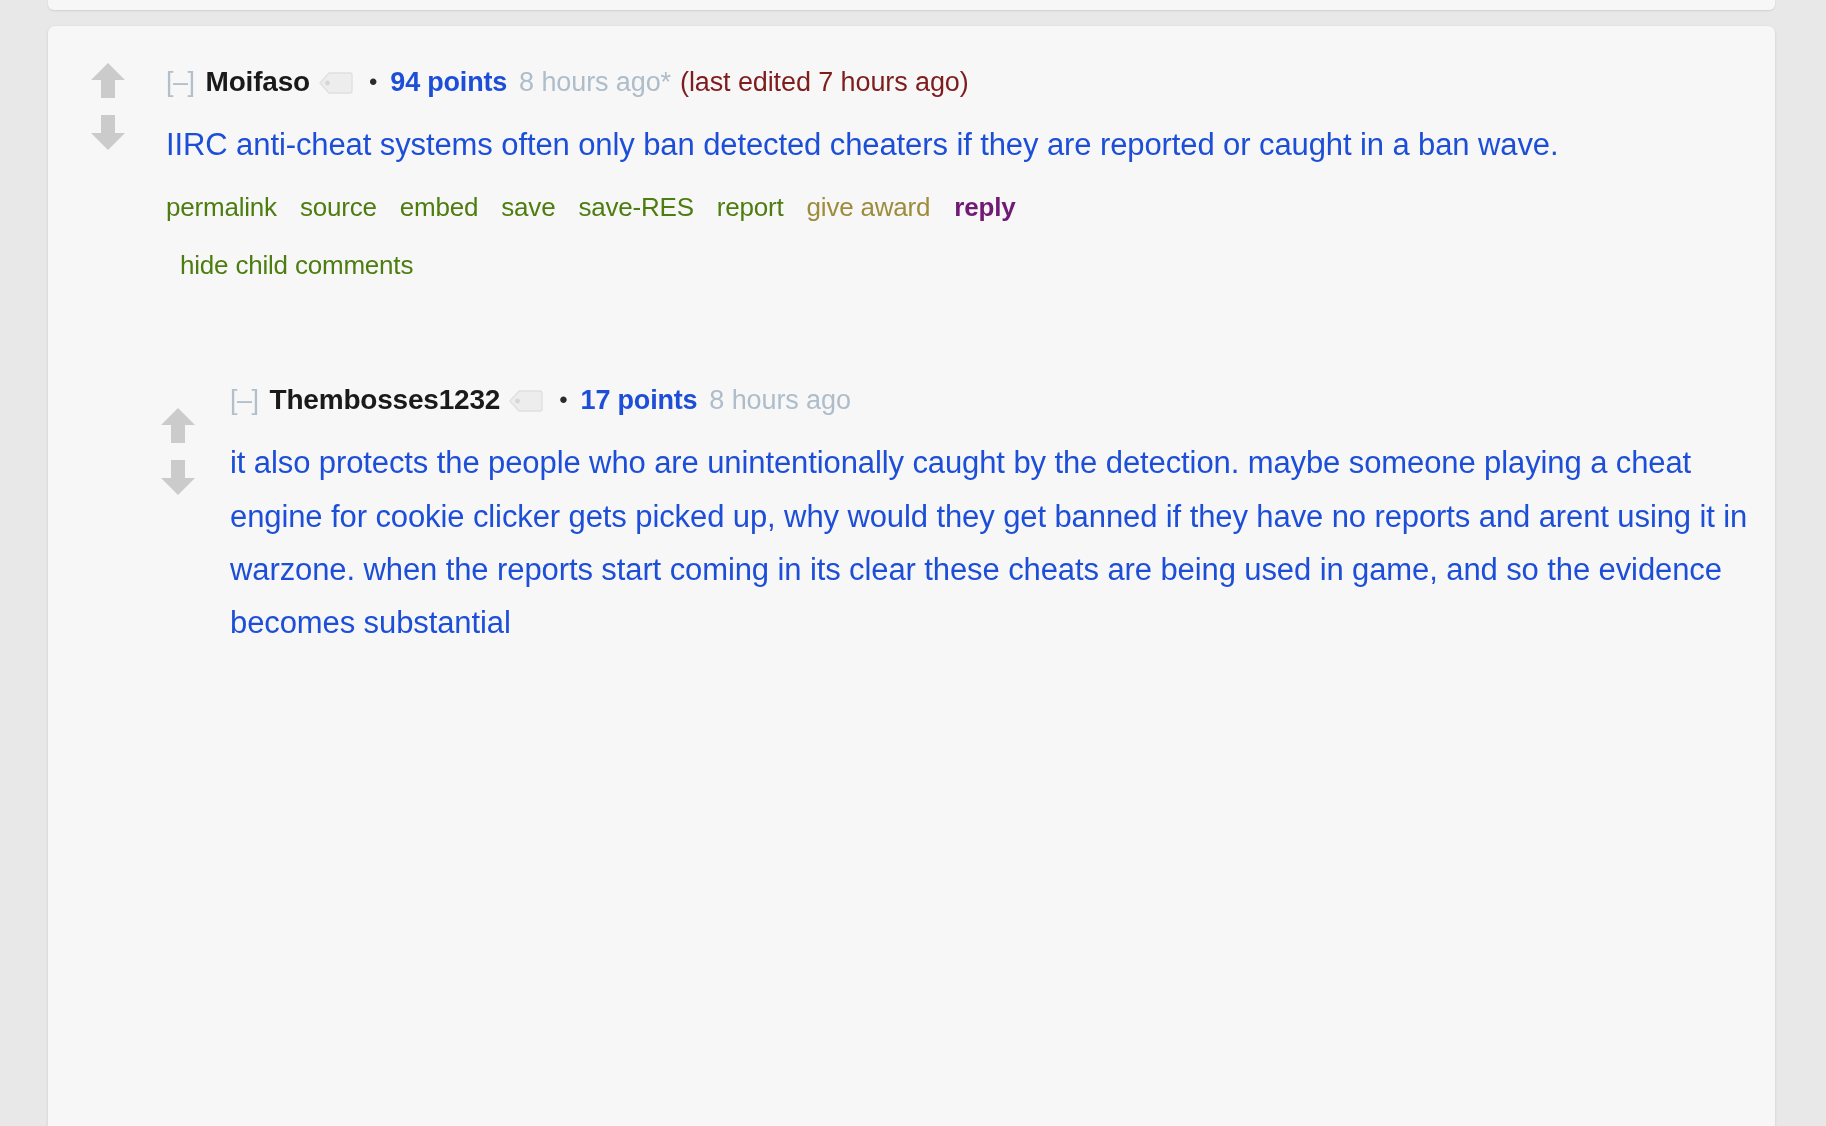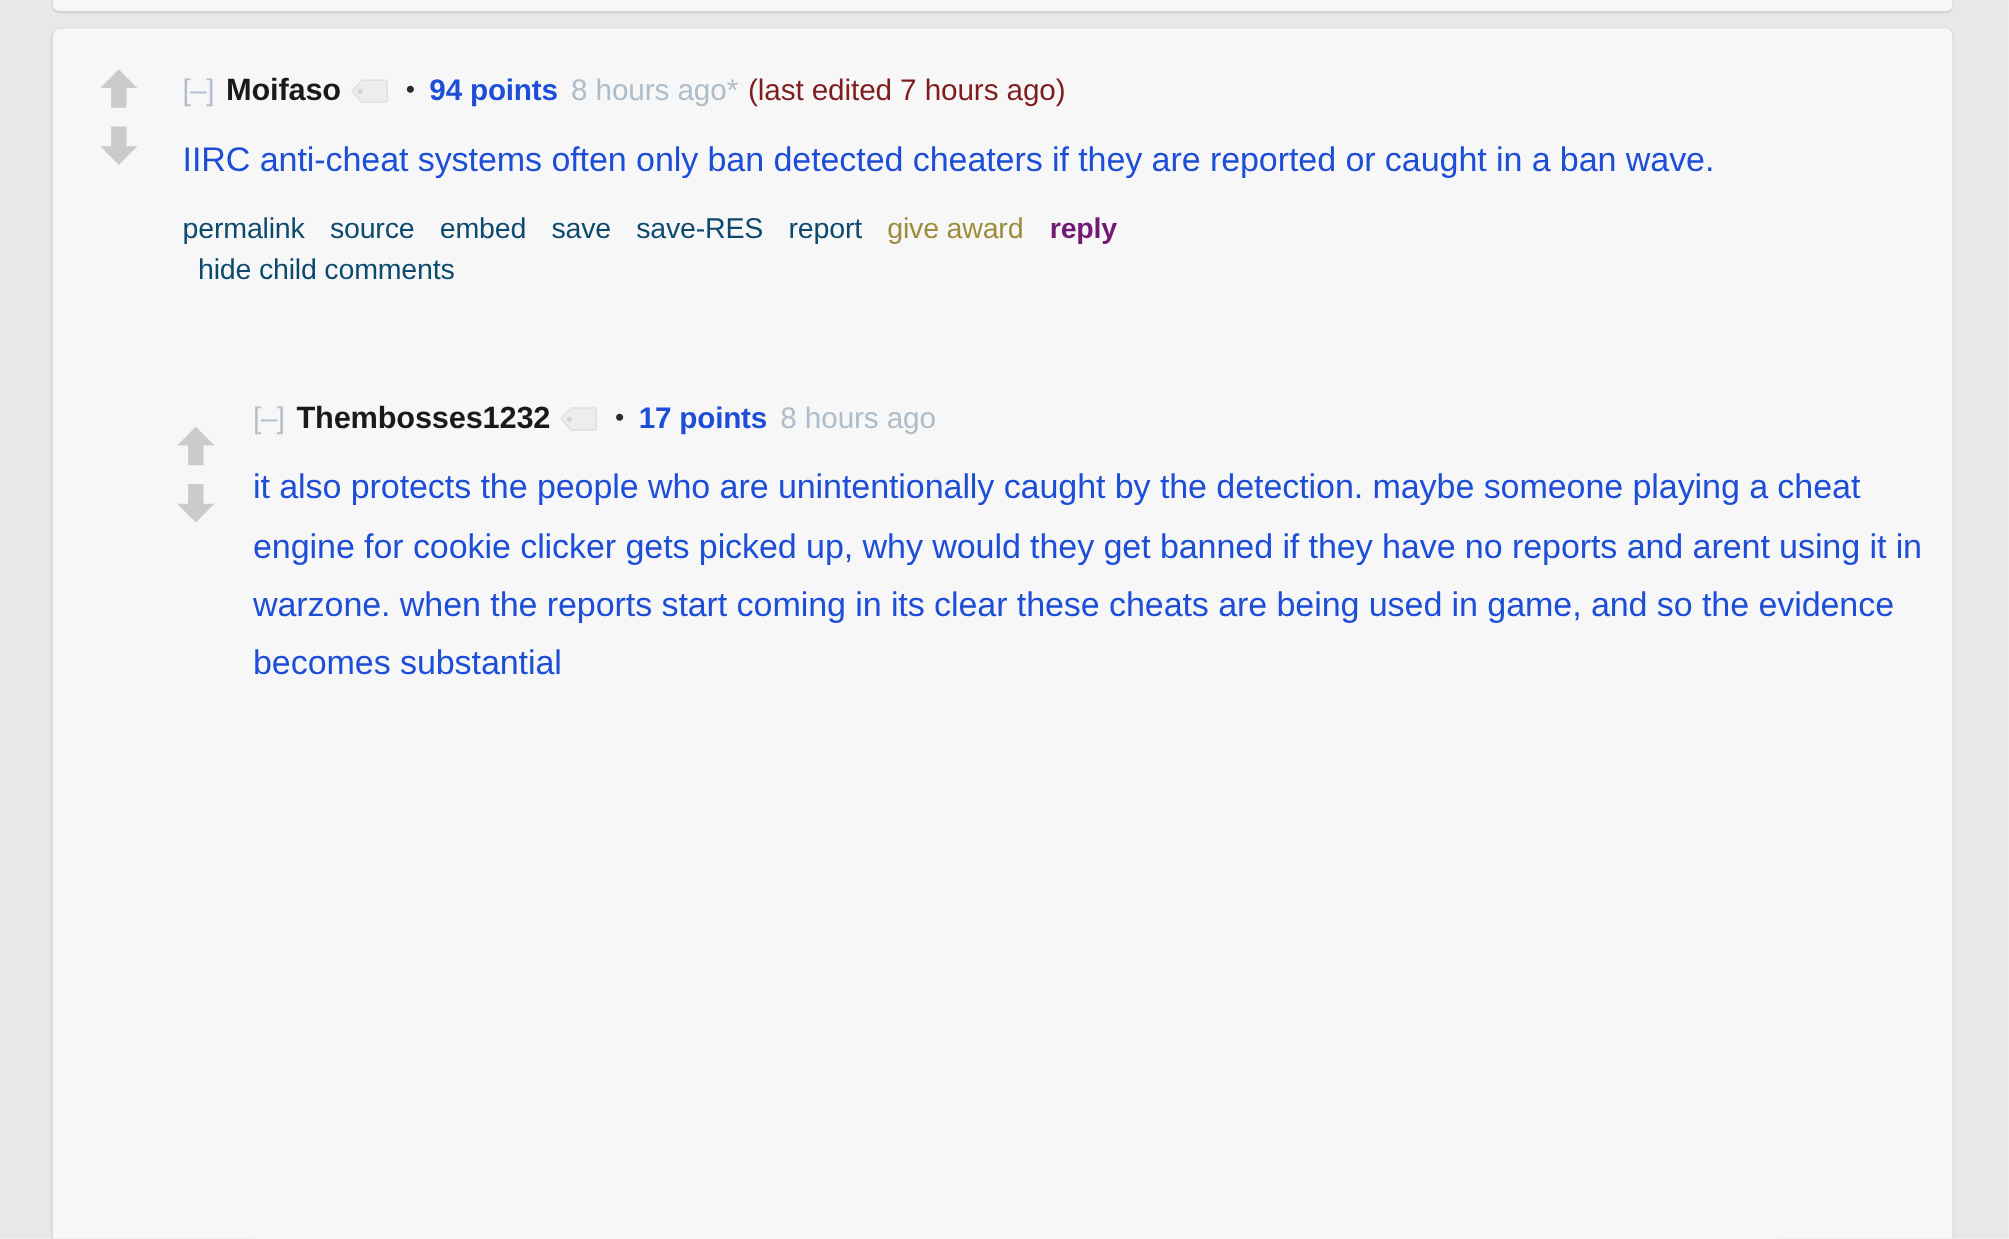--- a/index.html
+++ b/index.html
@@ -135,39 +135,39 @@
   }
   .usertext p:last-child { margin-bottom: 0; }
 
   .actions {
     margin-top: 18px;
     font-size: 26px;
     line-height: 1.45;
     max-width: 1180px;
   }
   .actions a {
-    color: #0c4a6e;
+    color: #4d7c0f;
     text-decoration: none;
     margin-right: 23px;
     cursor: pointer;
     letter-spacing: -0.2px;
   }
   .actions a.give-award {
     color: #9d8c3b;
     margin-right: 24px;
     margin-top: 36px;
   }
   .actions a.reply-link {
     color: #701a75;
     font-weight: bold;
     margin-right: 16px;
   }
   .actions .second-row {
     display: block;
-    margin-top: 0;
+    margin-top: 20px;
     margin-left: 14px;
   }
   .actions .second-row a { margin-right: 0; }
 
   
   #comment-top .votes { left: 38px; top: 35px; }
   #comment-top .comment-body-wrap {
     padding-left: 118px;
     padding-top: 42px;
   }

